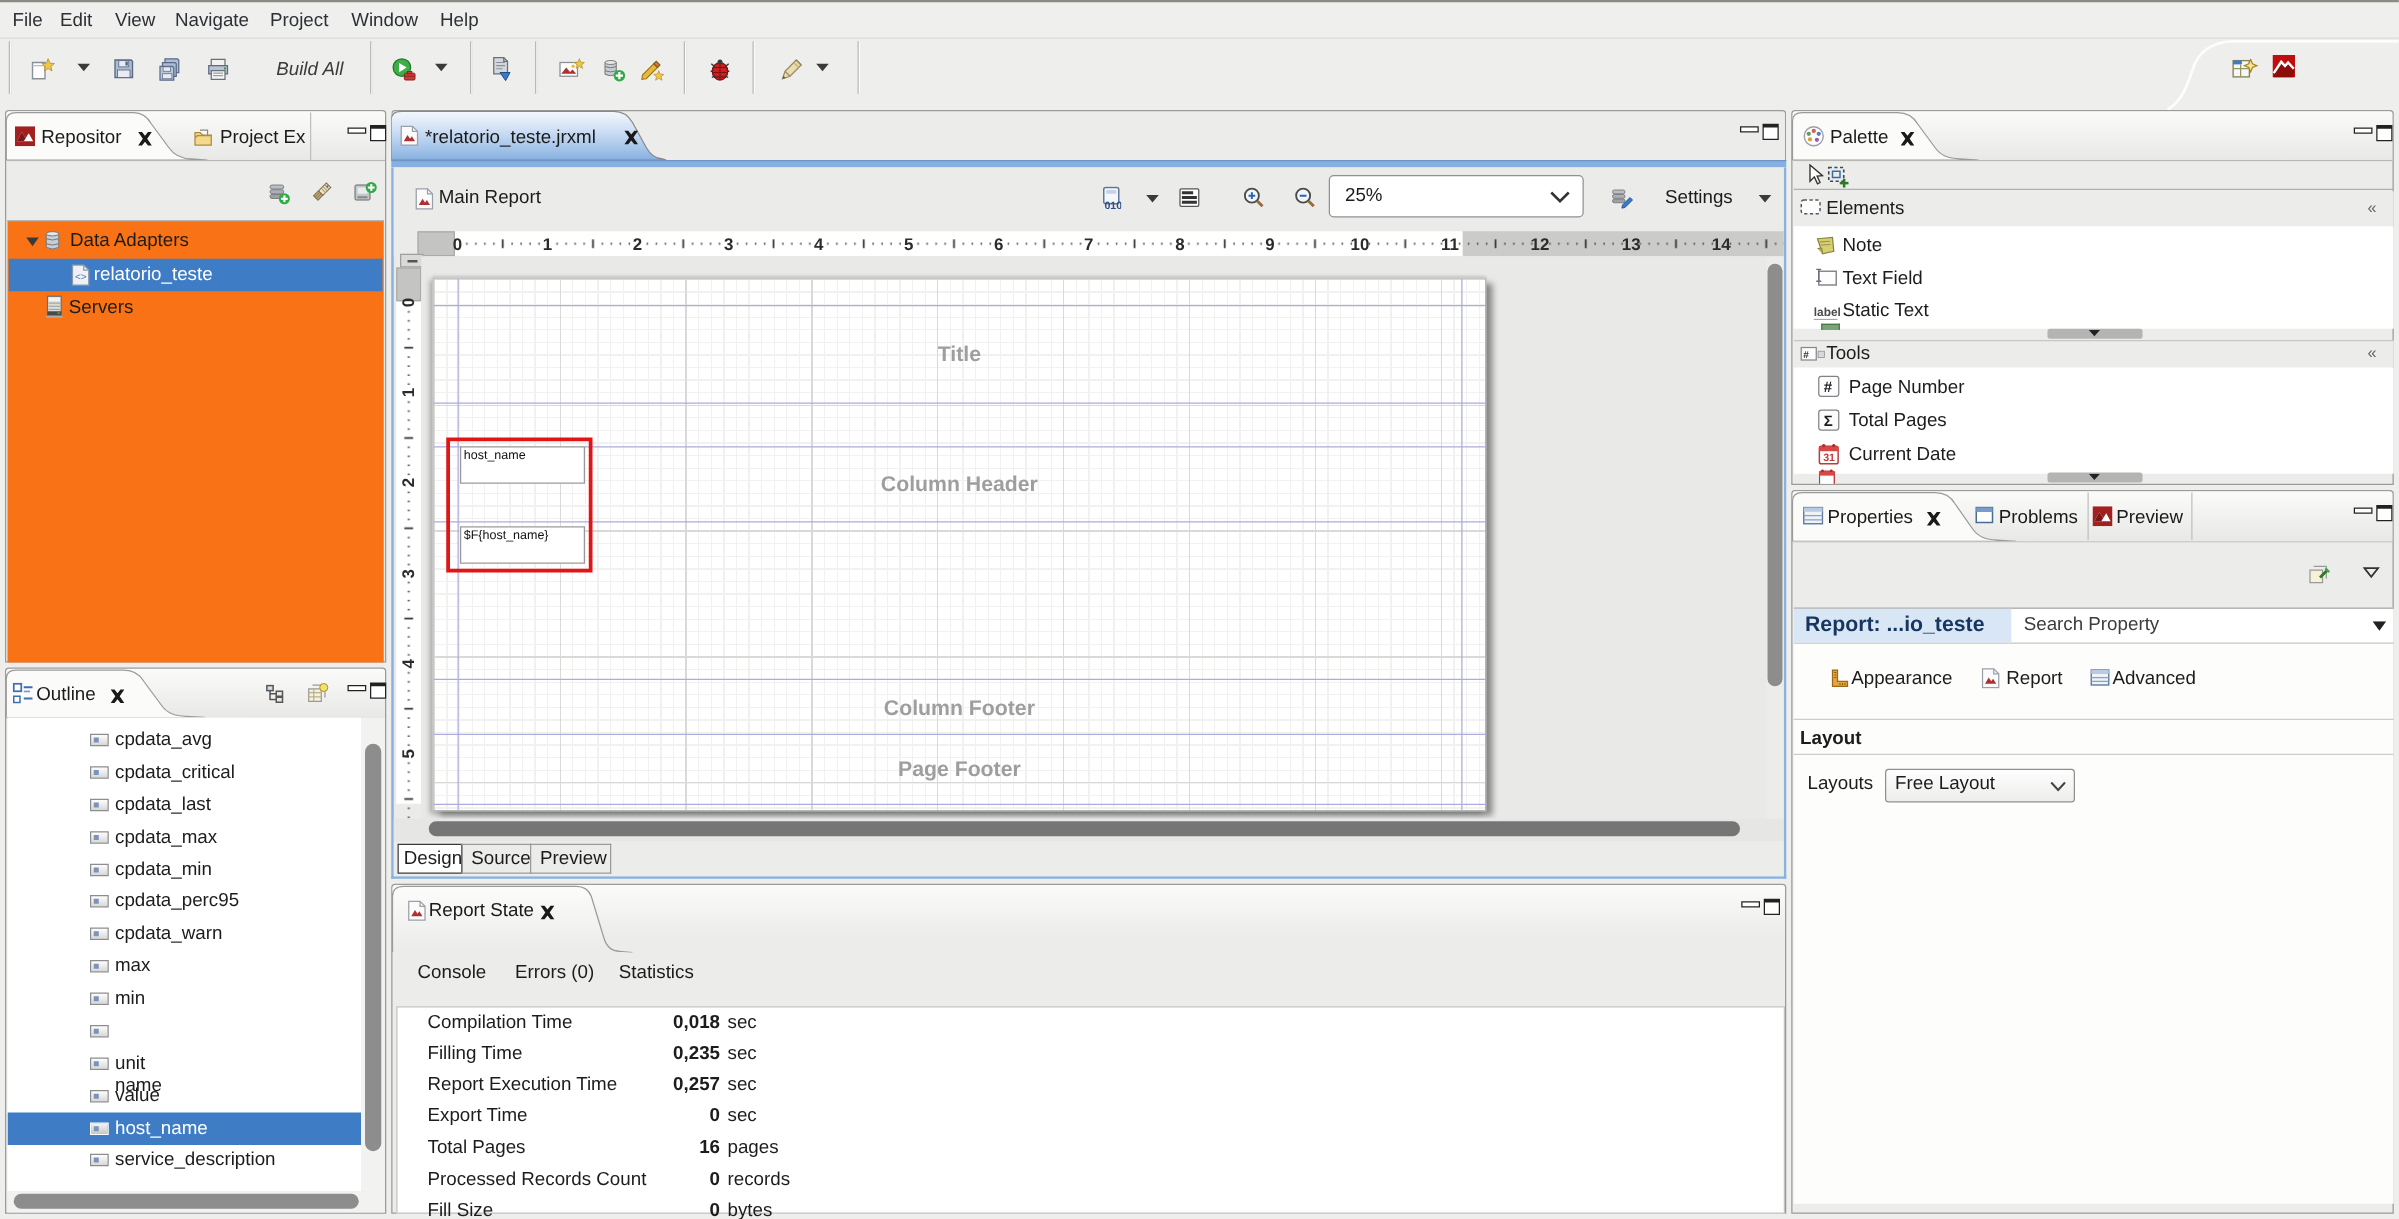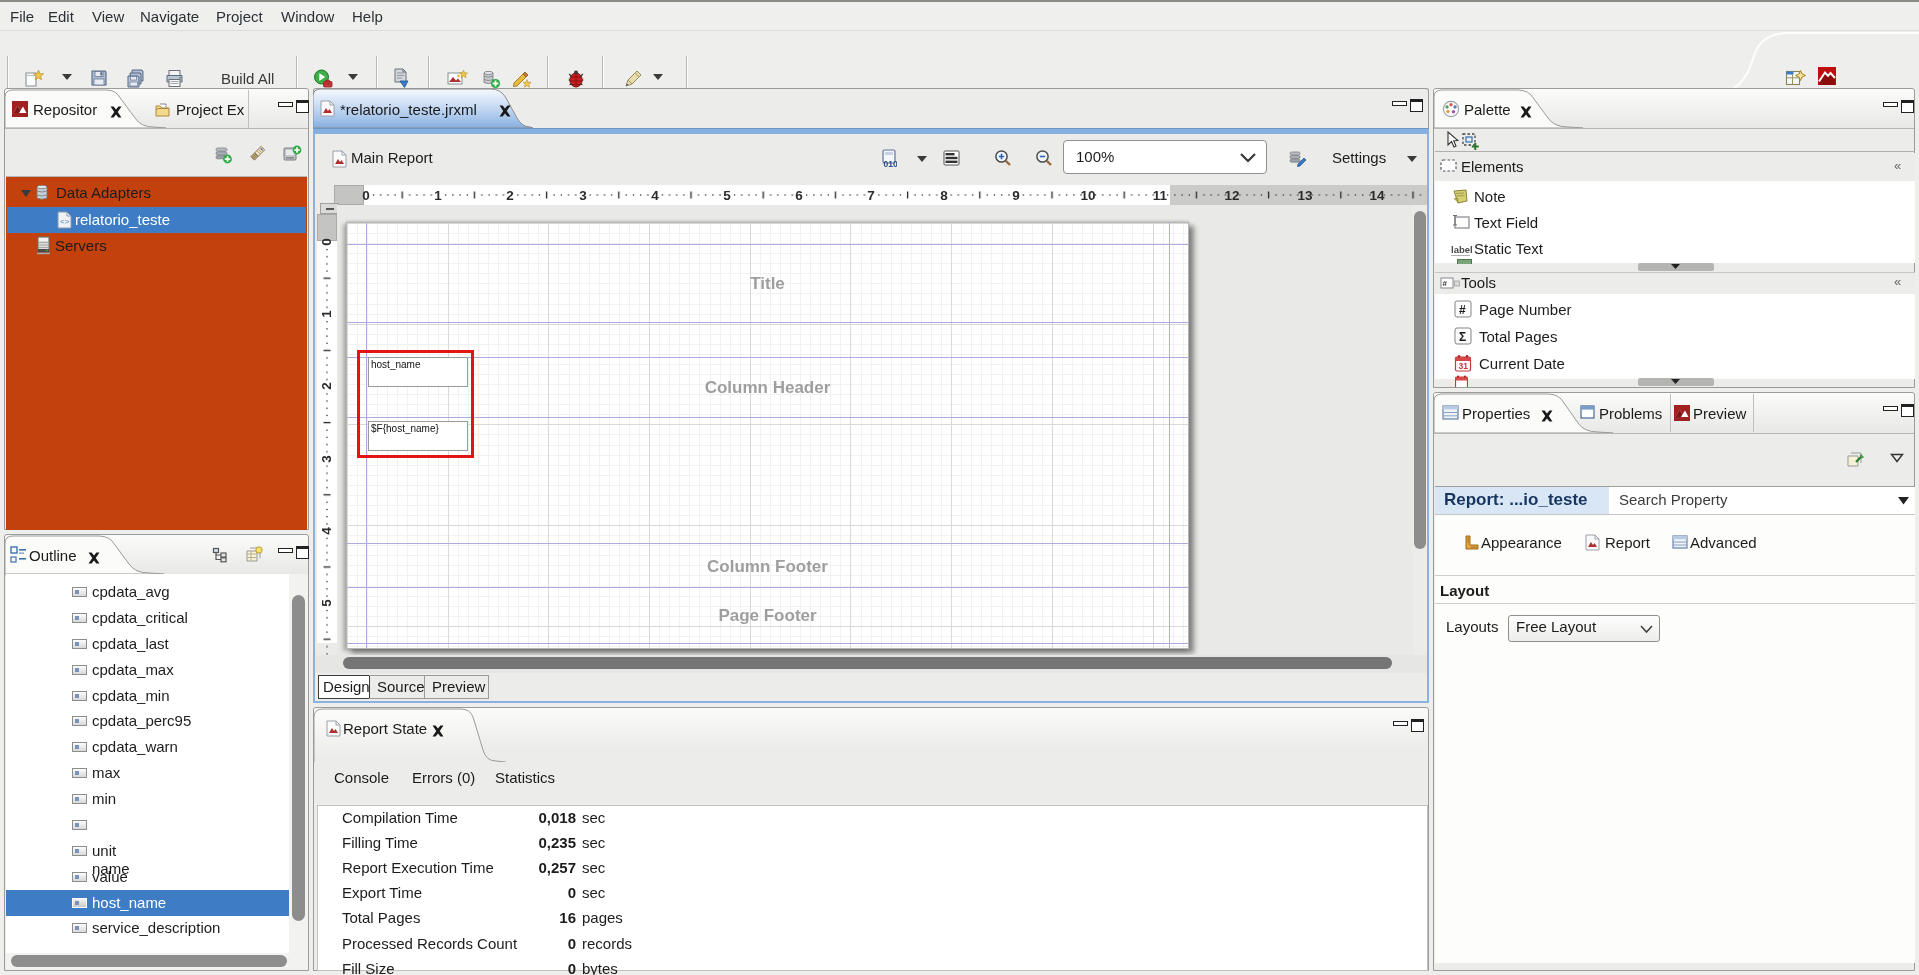--- a/index.html
+++ b/index.html
@@ -29,21 +29,21 @@
 <div class="ab" style="left:0;top:2px;width:1919px;height:28px;background:#efefed;border-bottom:1px solid #dcdcda;">
  <span class="menu-it" style="left:10px;">File</span>
  <span class="menu-it" style="left:48px;">Edit</span>
  <span class="menu-it" style="left:92px;">View</span>
  <span class="menu-it" style="left:140px;">Navigate</span>
  <span class="menu-it" style="left:216px;">Project</span>
  <span class="menu-it" style="left:281px;">Window</span>
  <span class="menu-it" style="left:352px;">Help</span>
 </div>
 
-<div id="toolbar" class="ab" style="left:0;top:49px;width:1843px;height:57px;">
+<div id="toolbar" class="ab" style="left:0;top:26px;width:1843px;height:57px;font-style:italic;">
  <div class="vsep" style="left:7px;top:7px;bottom:8px;"></div>
  <div class="vsep" style="left:296px;top:7px;bottom:8px;"></div>
  <div class="vsep" style="left:376px;top:7px;bottom:8px;"></div>
  <div class="vsep" style="left:428px;top:7px;bottom:8px;"></div>
  <div class="vsep" style="left:547px;top:7px;bottom:8px;"></div>
  <div class="vsep" style="left:602px;top:7px;bottom:8px;"></div>
  <div class="vsep" style="left:686px;top:7px;bottom:8px;"></div>
  <span class="tx" style="left:221px;top:21px;color:#3a3a3a;">Build All</span>
  <div class="tool-dd" style="left:62px;top:25px;"></div>
  <div class="tool-dd" style="left:348px;top:25px;"></div>
@@ -189,21 +189,21 @@
    <svg class="ab" style="left:277px;top:17px;" width="20" height="19">
         <rect x="2" y="3" width="12" height="12" rx="1" fill="#c2c7ce" stroke="#666" stroke-width=".8"></rect>
         <rect x="4" y="5" width="8" height="5" fill="#e8eaee"></rect>
         <rect x="4" y="12" width="8" height="1.6" fill="#888"></rect>
         <circle cx="15" cy="5" r="4.4" fill="#2fab44"></circle>
         <rect x="14.2" y="2.3" width="1.7" height="5.4" fill="#fff"></rect>
         <rect x="12.3" y="4.2" width="5.4" height="1.7" fill="#fff"></rect>
       </svg>
  </div>
 
- <div class="ab" style="left:1px;top:87px;width:301px;height:353px;background:#c2410c;border-top:1px solid #b6b6b4;">
+ <div class="ab" style="left:1px;top:87px;width:301px;height:353px;background:#f97316;border-top:1px solid #b6b6b4;">
    <div class="treerow" style="top:3px;">
      <svg class="ab" style="left:13px;top:9px;" width="12" height="9">
           <path d="M1,1 L11,1 L6,8 Z" fill="#3a3a3a"></path>
         </svg>
      <svg class="ab" style="left:28px;top:4px;" width="16" height="18">
           <g>
             <path d="M2,3 q5,-2.4 10,0 l0,11 q-5,2.4 -10,0 Z" fill="#c8cdd4" stroke="#777" stroke-width=".8"></path>
             <ellipse cx="7" cy="3" rx="5" ry="1.7" fill="#e3e6ea" stroke="#777" stroke-width=".8"></ellipse>
             <path d="M2,7 q5,2 10,0" fill="none" stroke="#777" stroke-width=".8"></path>
             <path d="M2,11 q5,2 10,0" fill="none" stroke="#777" stroke-width=".8"></path>
@@ -389,21 +389,21 @@
           <path d="M7.5,4.8 L7.5,10.2 M4.8,7.5 L10.2,7.5" stroke="#2b64b0" stroke-width="1.6"></path>
         </svg>
     <svg class="ab" style="left:720px;top:15px;" width="18" height="18">
           <circle cx="7.5" cy="7.5" r="5.6" fill="#f2f6fa" stroke="#4b4b4b" stroke-width="1.5"></circle>
           <path d="M11.8,11.8 L16,16" stroke="#9a6a3a" stroke-width="2.4"></path>
           <path d="M4.8,7.5 L10.2,7.5" stroke="#2b64b0" stroke-width="1.6"></path>
         </svg>
     <div class="tool-dd" style="left:602px;top:22px;"></div>
 
     <div class="ab" style="left:748px;top:6px;width:204px;height:34px;background:#fff;border:1px solid #919191;border-radius:4px;box-sizing:border-box;">
-      <span class="tx" style="left:12px;top:7px;">100%</span>
+      <span class="tx" style="left:12px;top:7px;">25%</span>
       <svg class="ab" style="left:176px;top:12px;" width="16" height="10">
             <path d="M1,1 L8,8 L15,1" fill="none" stroke="#333" stroke-width="2"></path>
           </svg>
     </div>
     <svg class="ab" style="left:974px;top:16px;" width="18" height="18">
           <rect x="1" y="2" width="10" height="3" rx="1.5" fill="#b9bec6" stroke="#777" stroke-width=".7"></rect>
           <rect x="1" y="5.6" width="10" height="3" rx="1.5" fill="#aab0ba" stroke="#777" stroke-width=".7"></rect>
           <rect x="1" y="9.2" width="10" height="3" rx="1.5" fill="#9aa1ad" stroke="#777" stroke-width=".7"></rect>
           <path d="M9,14 L15,8 L17,10 L11,16 L8.5,16.5 Z" fill="#3a78c8" stroke="#1d4f8d" stroke-width=".7"></path>
         </svg>

